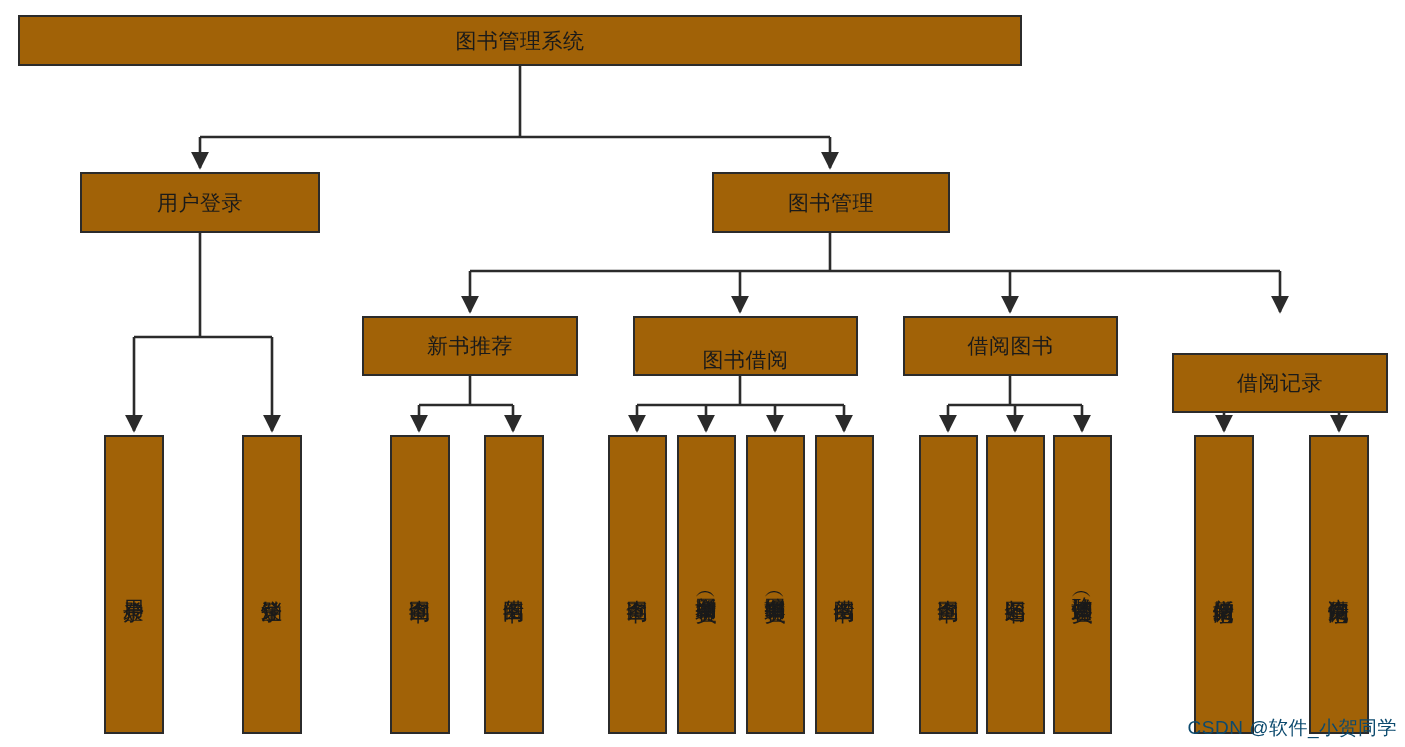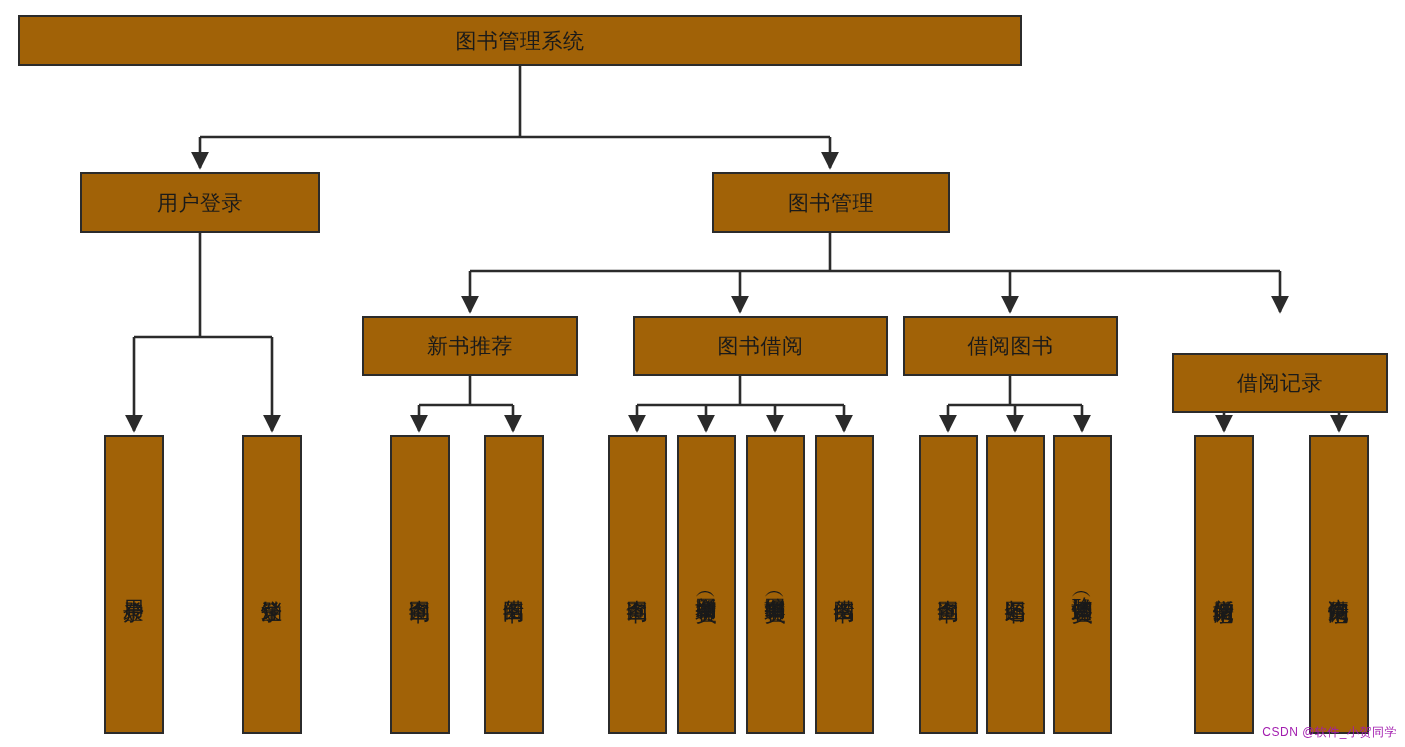--- a/index.html
+++ b/index.html
@@ -48,22 +48,22 @@
     padding: 6px 0;
     white-space: nowrap;
   }
   .node .label {
     display: block;
   }
   .watermark {
     position: absolute;
     right: 8px;
     bottom: 6px;
-    font-size: 12px;
-    color: #a21caf;
+    font-size: 19px;
+    color: #0c4a6e;
     letter-spacing: 0.5px;
     white-space: nowrap;
   }
 </style>
 </head>
 <body>
 
 <div id="canvas">
 
   <svg id="edges" viewBox="0 0 1405 747" xmlns="http://www.w3.org/2000/svg">
@@ -123,21 +123,21 @@
   <div class="node horiz" style="left:80px; top:172px; width:240px; height:61px;">
     <span class="label">用户登录</span>
   </div>
   <div class="node horiz" style="left:712px; top:172px; width:238px; height:61px;">
     <span class="label">图书管理</span>
   </div>
 
   <div class="node horiz" style="left:362px; top:316px; width:216px; height:60px;">
     <span class="label">新书推荐</span>
   </div>
-  <div class="node horiz" style="left:633px; top:316px; width:255px; height:60px;">
+  <div class="node horiz" style="left:633px; top:316px; width:225px; height:60px;align-items:flex-end;">
     <span class="label">图书借阅</span>
   </div>
   <div class="node horiz" style="left:903px; top:316px; width:215px; height:60px;">
     <span class="label">借阅图书</span>
   </div>
   <div class="node horiz" style="left:1172px; top:316px; width:216px; height:60px;margin-top:37px;">
     <span class="label">借阅记录</span>
   </div>
 
   <div class="node vert" style="left:104px; top:435px; width:60px; height:299px;">

